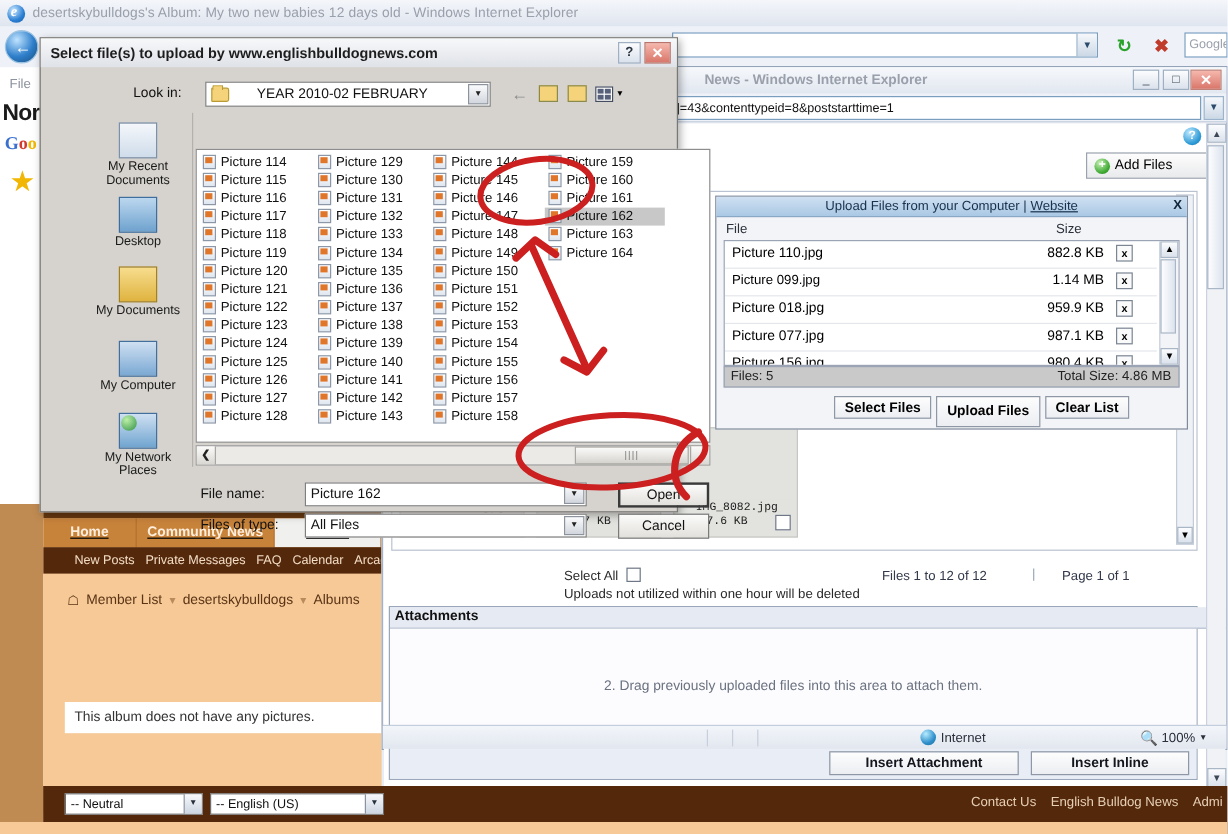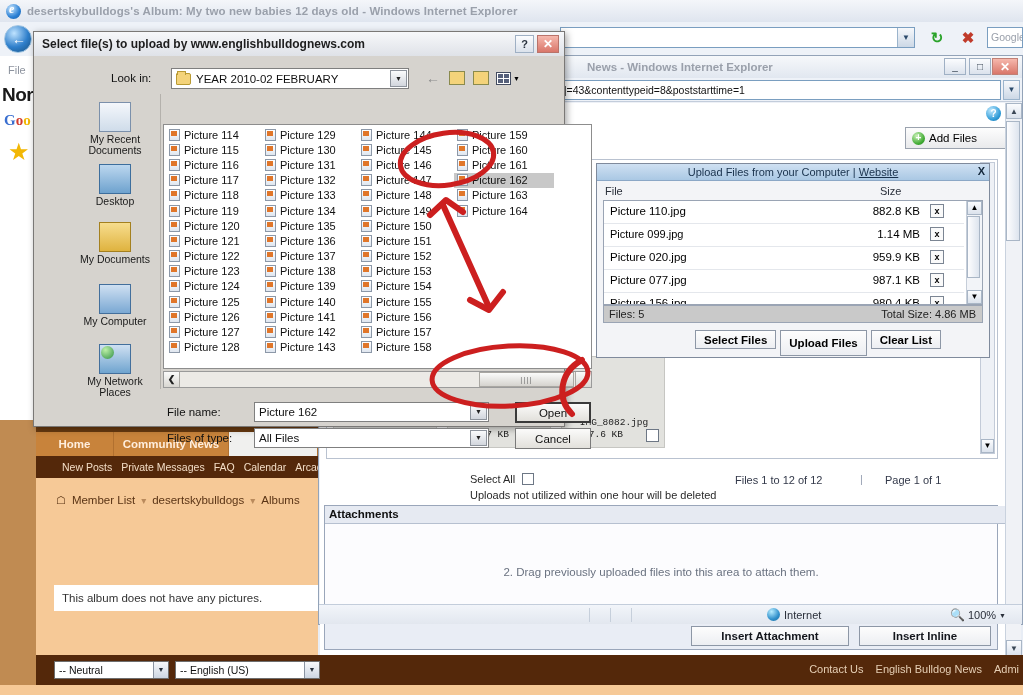--- a/index.html
+++ b/index.html
@@ -9,21 +9,21 @@
     font-family:"Liberation Sans", sans-serif;
     font-size:11px; background:#ffffff; position:relative;
   }
 
   
   #ie-outer { position:absolute; left:0; top:0; width:1023px; height:695px;
     background:#e8edf5; }
   #ie-titlebar { position:absolute; left:0; top:0; width:1023px; height:22px;
     background:linear-gradient(to bottom,#f4f6fa,#dfe5ef); display:flex;
     align-items:center; padding-left:6px; }
-  #ie-titlebar .ttl { font-size:11.5px; font-weight:bold; color:#9aa0ab;
+  #ie-titlebar .ttl { font-size:11.5px; font-weight:normal; color:#9aa0ab;
     margin-left:6px; letter-spacing:.1px; }
   .ie-logo { width:15px; height:15px; border-radius:50%;
     background:radial-gradient(circle at 35% 30%, #c9e7ff, #2a7fd4 60%, #1a5fa8);
     position:relative; flex:none; }
   .ie-logo:after{ content:"e"; position:absolute; left:3px; top:-2px; color:#fff;
     font-style:italic; font-weight:bold; font-size:12px; font-family:"Liberation Serif",serif;}
 
   
   #ie-navrow { position:absolute; left:0; top:22px; width:1023px; height:34px;
     background:#eef2f8; }
@@ -170,21 +170,21 @@
   #zoom-label { position:absolute; right:16px; top:3px; font-size:11px; color:#2a2f3a;
     display:flex; align-items:center; gap:3px; }
   .magn { color:#2b7fc4; font-size:12px; }
 
   
   #forum { position:absolute; left:36px; top:420px; width:282px; height:258px;
     background:#f6c997; overflow:hidden; }
   #forum-topbar { position:absolute; left:0; top:6px; width:282px; height:6px;
     background:#693a10; }
   #forum-tabs { position:absolute; left:0; top:12px; width:282px; height:24px;
-    background:#c8833b; display:flex; align-items:stretch; }
+    background:#c8833b; display:flex; align-items:stretch;text-decoration:underline; }
   .ftab { display:flex; align-items:center; justify-content:center; color:#ffeedd;
     font-size:11.5px; font-weight:bold; border-right:1px solid #b1702f; }
   .ftab.active { background:#f0f0ee; color:#3a2410; }
   #forum-sub { position:absolute; left:0; top:36px; width:282px; height:22px;
     background:#54280a; display:flex; align-items:center; gap:9px; padding-left:26px;
     color:#f3ddc6; font-size:10.5px; white-space:nowrap; overflow:hidden; }
   #forum-crumb { position:absolute; left:0; top:68px; width:282px; height:24px;
     display:flex; align-items:center; gap:6px; padding-left:20px;
     font-size:11.5px; color:#5a3415; }
   .home-icon { color:#5a3415; font-size:11px; }
@@ -223,21 +223,21 @@
   #dlg-help { position:absolute; right:30px; top:3px; width:19px; height:18px;
     background:linear-gradient(to bottom,#fbfcfe,#dbe2ec); border:1px solid #9fb0c4;
     font-size:11px; font-weight:bold; color:#2b3440; text-align:center; line-height:16px; }
   #dlg-close { position:absolute; right:5px; top:3px; width:22px; height:18px;
     background:linear-gradient(to bottom,#f6b8ad,#d9766a); border:1px solid #b9736a;
     color:#fff; font-size:12px; font-weight:bold; text-align:center; line-height:16px; }
 
   #lookin-label { position:absolute; left:77px; top:40px; font-size:11.5px; color:#111; }
   #lookin-combo { position:absolute; left:137px; top:36px; width:238px; height:21px;
     background:#fff; border:1px solid #7f7f7f; display:flex; align-items:center;
-    gap:5px; padding-left:4px; font-size:11.5px; color:#111; }
+    gap:23px; padding-left:4px; font-size:11.5px; color:#111; }
   #lookin-combo .ar { position:absolute; right:1px; top:1px; width:17px; height:17px;
     background:linear-gradient(to bottom,#fafbfc,#d2d6dd); border:1px solid #8d939c;
     font-size:7px; text-align:center; line-height:15px; color:#222; }
   .folder-icn { width:15px; height:12px; background:#f4d37a; border:1px solid #b99a33;
     border-radius:1px 2px 2px 1px; position:relative; flex:none; }
   .folder-icn:before{content:"";position:absolute;left:0;top:-3px;width:7px;height:3px;
     background:#f4d37a;border:1px solid #b99a33;border-bottom:none;border-radius:1px 1px 0 0;}
 
   .dlg-tool { position:absolute; top:36px; height:20px; display:flex;
     align-items:center; justify-content:center; }
@@ -479,21 +479,21 @@
       <span style="position:absolute;left:6px;top:4px;font-size:11.5px;">Picture 110.jpg</span>
       <span style="position:absolute;right:44px;top:4px;font-size:11.5px;">882.8 KB</span>
       <span style="position:absolute;right:20px;top:3px;width:14px;height:14px;border:1px solid #7b8593;font-size:9px;font-weight:bold;text-align:center;line-height:13px;background:#fafafa;">x</span>
     </div>
     <div style="position:absolute;left:0;top:23px;width:360px;height:23px;border-bottom:1px solid #e4e7ec;">
       <span style="position:absolute;left:6px;top:4px;font-size:11px;">Picture 099.jpg</span>
       <span style="position:absolute;right:44px;top:4px;font-size:11.5px;">1.14 MB</span>
       <span style="position:absolute;right:20px;top:3px;width:14px;height:14px;border:1px solid #7b8593;font-size:9px;font-weight:bold;text-align:center;line-height:13px;background:#fafafa;">x</span>
     </div>
     <div style="position:absolute;left:0;top:46px;width:360px;height:23px;border-bottom:1px solid #e4e7ec;">
-      <span style="position:absolute;left:6px;top:4px;font-size:11.5px;">Picture 020.jpg</span>
+      <span style="position:absolute;left:6px;top:4px;font-size:11.5px;">Picture 018.jpg</span>
       <span style="position:absolute;right:44px;top:4px;font-size:11.5px;">959.9 KB</span>
       <span style="position:absolute;right:20px;top:3px;width:14px;height:14px;border:1px solid #7b8593;font-size:9px;font-weight:bold;text-align:center;line-height:13px;background:#fafafa;">x</span>
     </div>
     <div style="position:absolute;left:0;top:69px;width:360px;height:23px;border-bottom:1px solid #e4e7ec;">
       <span style="position:absolute;left:6px;top:4px;font-size:11.5px;">Picture 077.jpg</span>
       <span style="position:absolute;right:44px;top:4px;font-size:11.5px;">987.1 KB</span>
       <span style="position:absolute;right:20px;top:3px;width:14px;height:14px;border:1px solid #7b8593;font-size:9px;font-weight:bold;text-align:center;line-height:13px;background:#fafafa;">x</span>
     </div>
     <div style="position:absolute;left:0;top:92px;width:360px;height:23px;">
       <span style="position:absolute;left:6px;top:4px;font-size:11.5px;">Picture 156.jpg</span>

